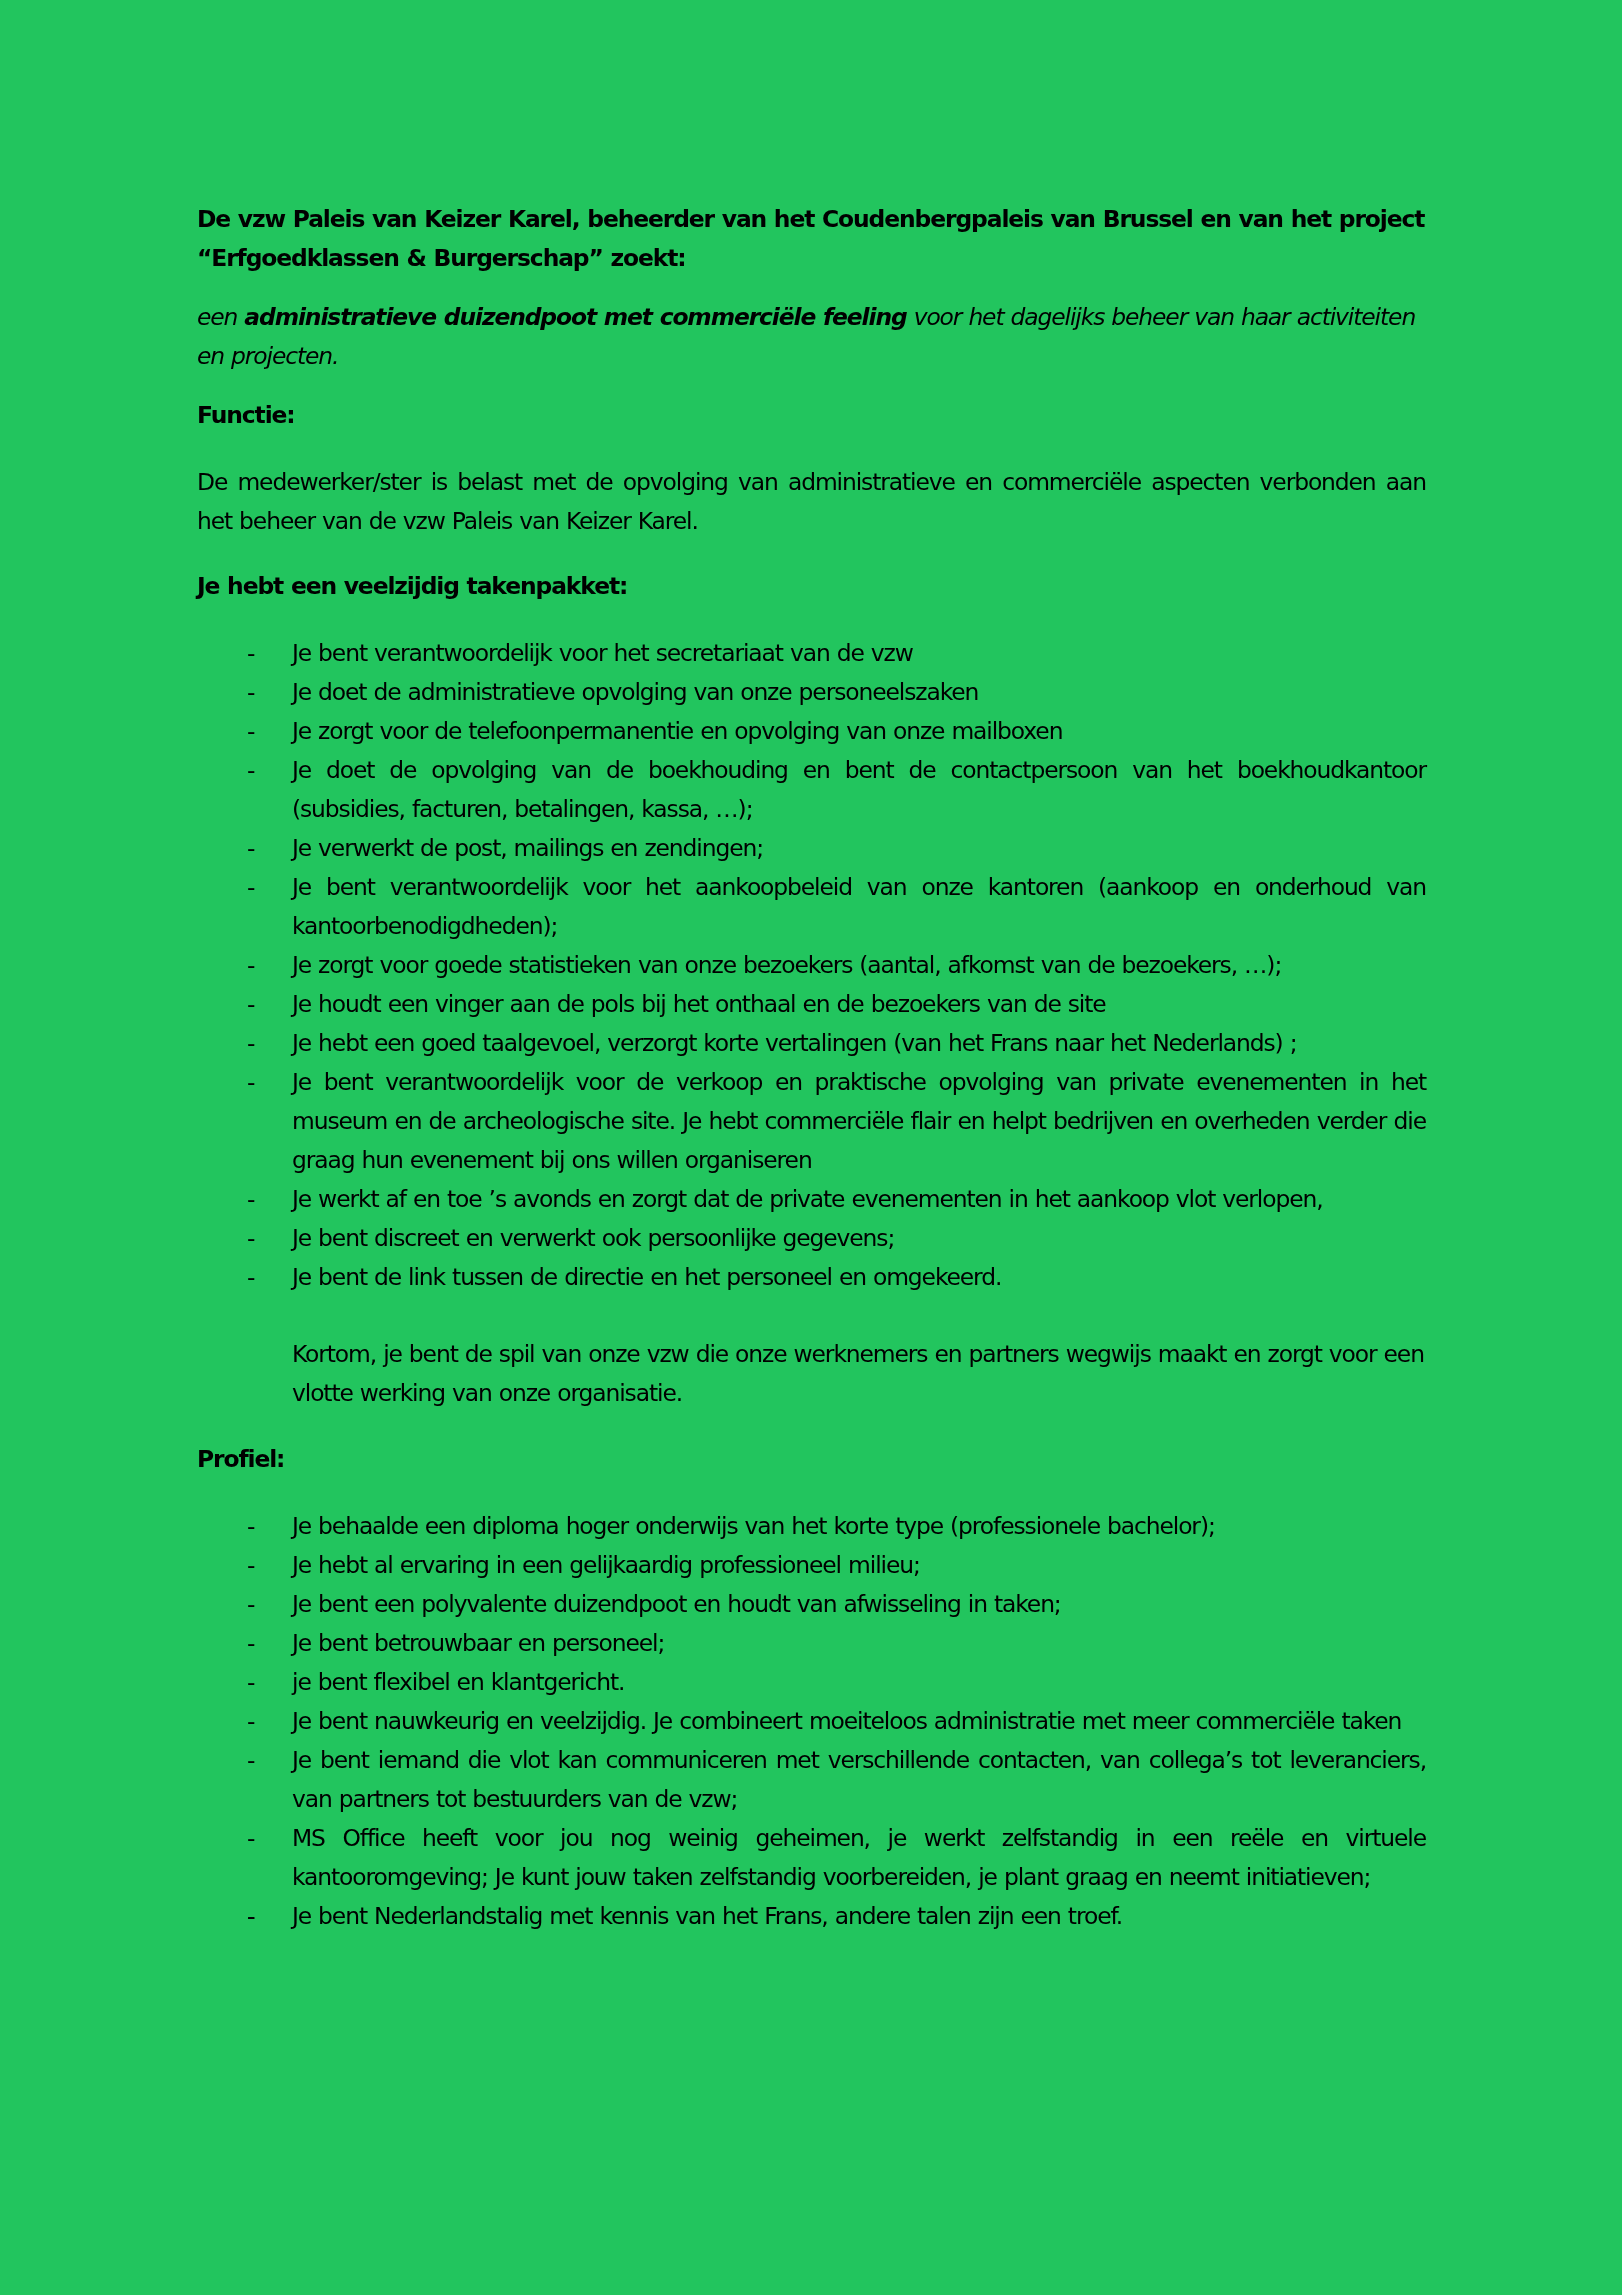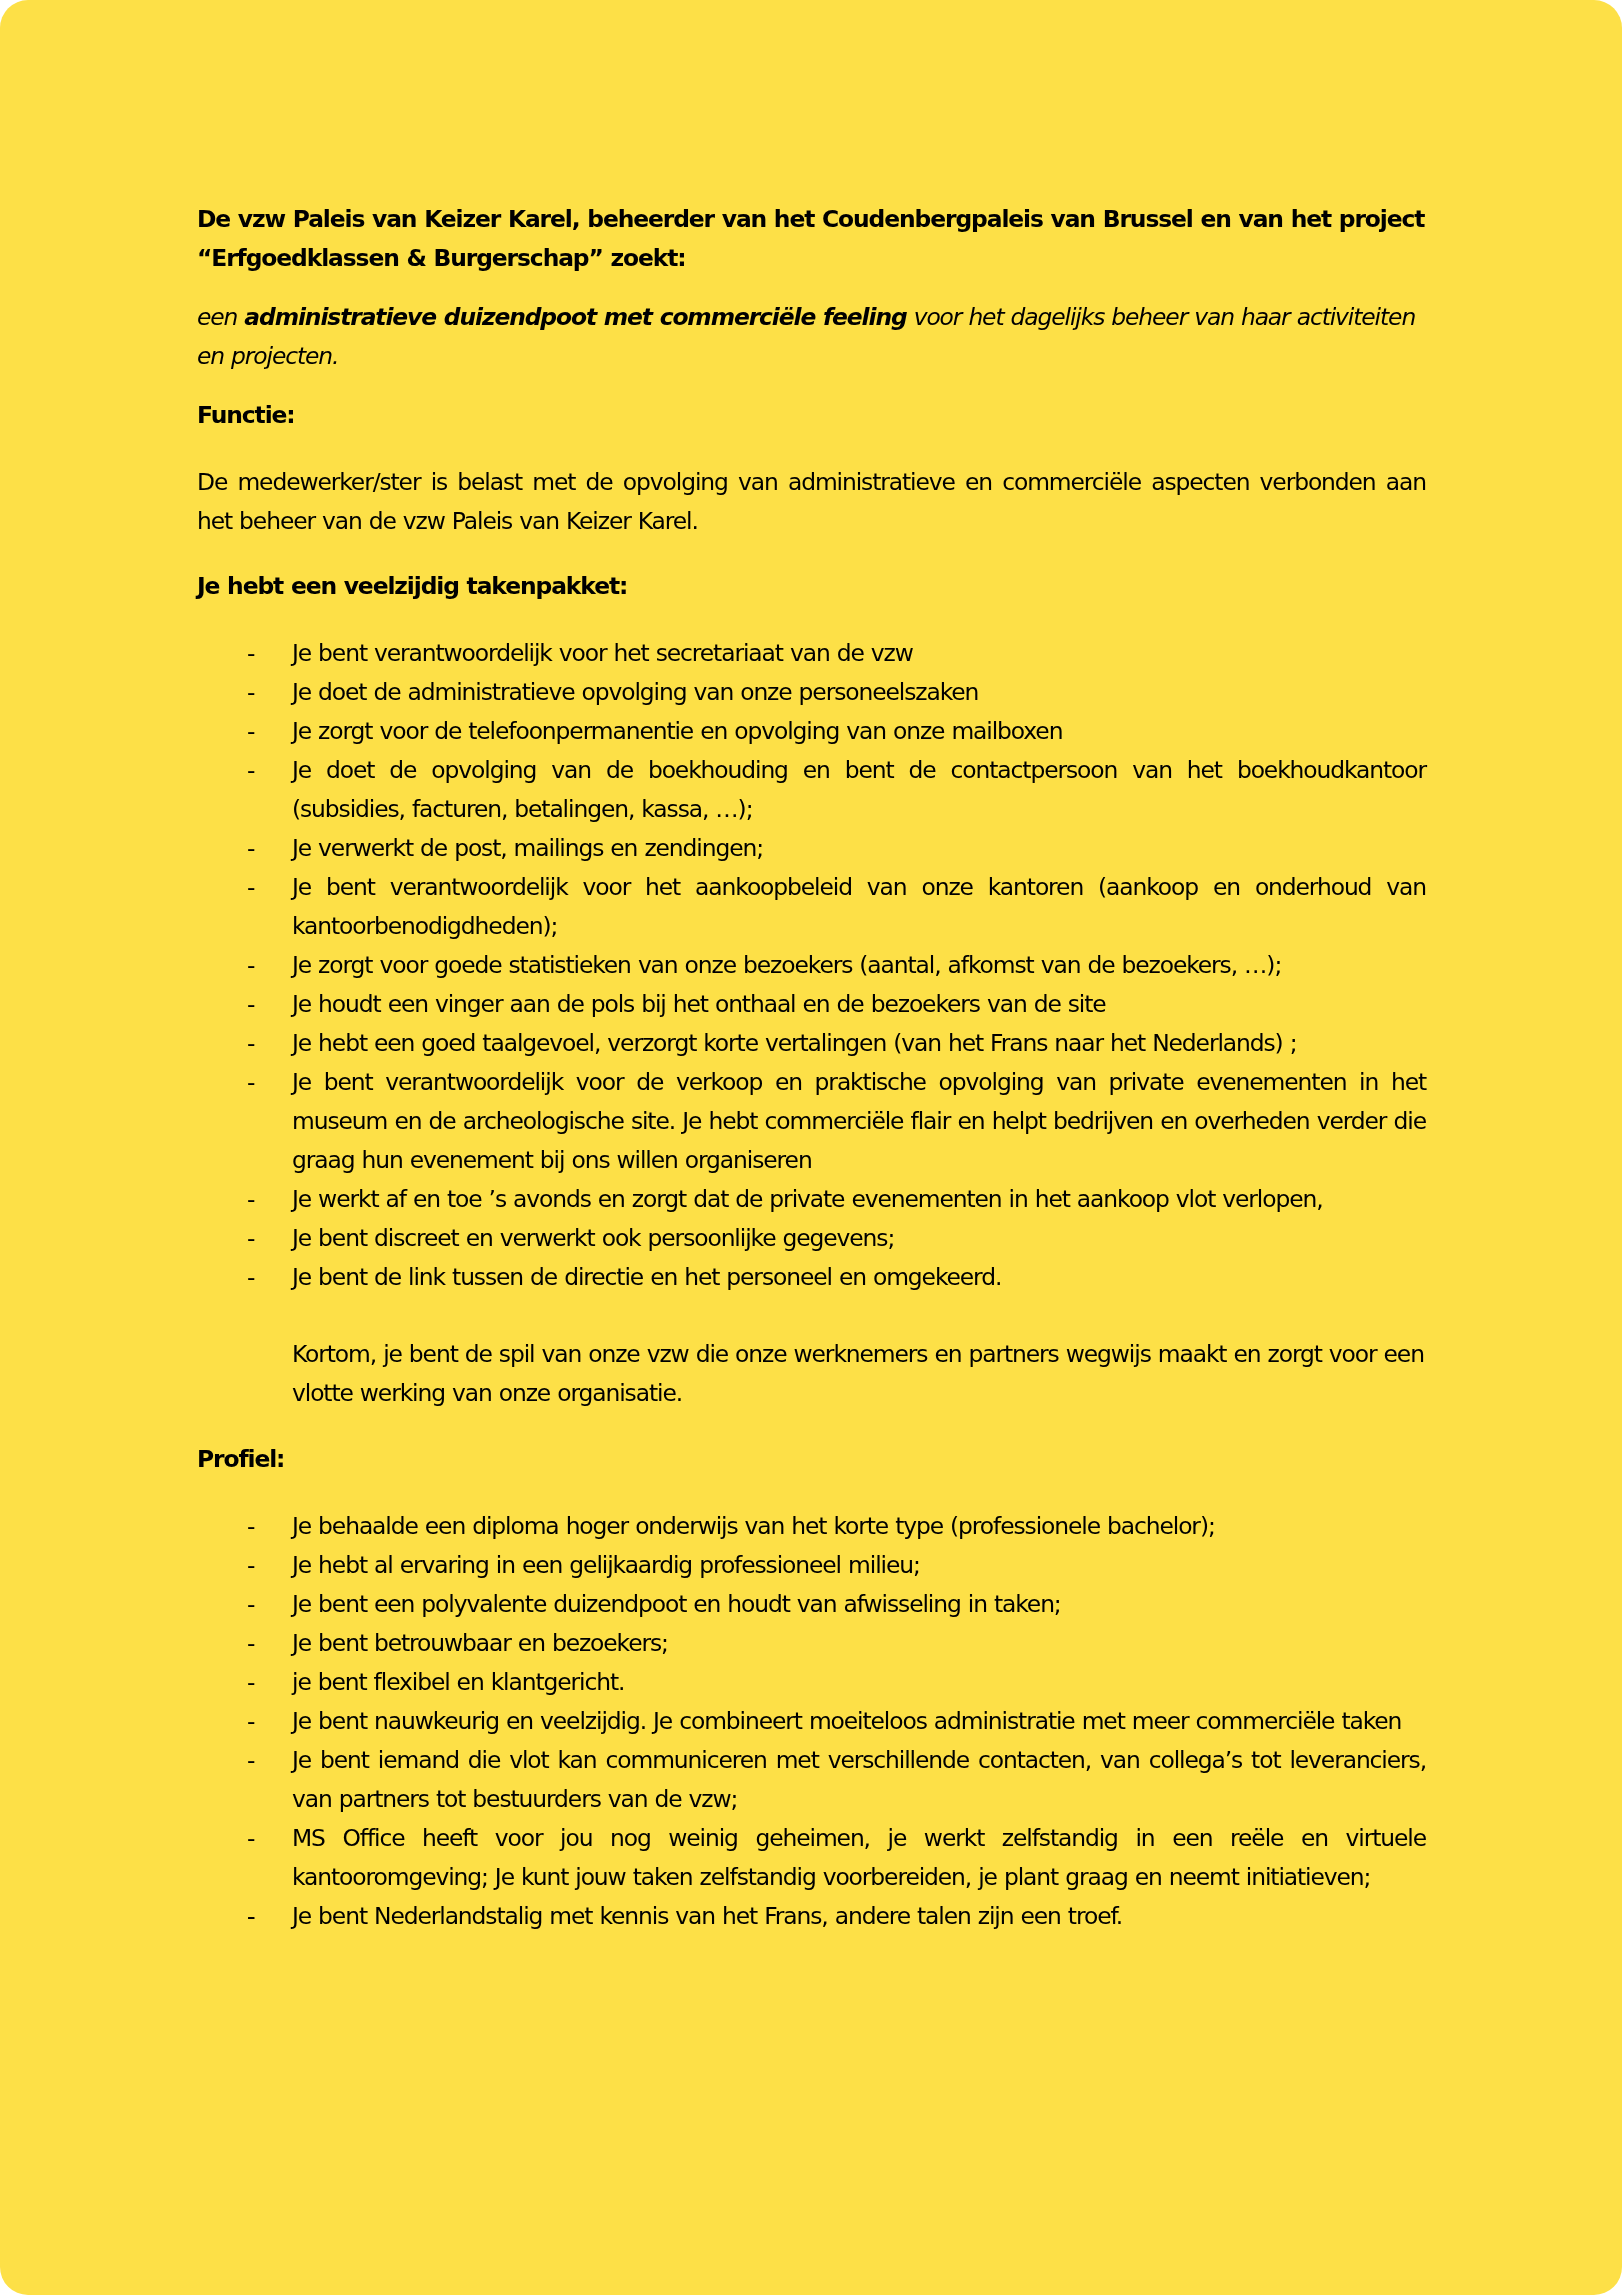--- a/index.html
+++ b/index.html
@@ -14,22 +14,21 @@
       overflow: hidden;
       font-family: "DejaVu Sans", "Liberation Sans", sans-serif;
       color: #000000;
     }
     .page {
       position: absolute;
       left: 0;
       top: 0;
       width: 1622px;
       height: 2295px;
-      background: #fde047;
-      border-radius: 28px;
+      background: #22c55e;
     }
     .content {
       position: absolute;
       left: 197px;
       top: 200px;
       width: 1229px;
       font-size: 23.4px;
       line-height: 39px;
       letter-spacing: -1.1px;
       word-spacing: 0.7px;
@@ -97,21 +96,21 @@
     </ul>
 
     <p class="closing">Kortom, je bent de spil van onze vzw die onze werknemers en partners wegwijs maakt en zorgt voor een vlotte werking van onze organisatie.</p>
 
     <p class="b heading">Profiel:</p>
 
     <ul class="dash">
       <li><span class="dash-mark">-</span><span>Je behaalde een diploma hoger onderwijs van het korte type (professionele bachelor);</span></li>
       <li><span class="dash-mark">-</span><span>Je hebt al ervaring in een gelijkaardig professioneel milieu;</span></li>
       <li><span class="dash-mark">-</span><span>Je bent een polyvalente duizendpoot en houdt van afwisseling in taken;</span></li>
-      <li><span class="dash-mark">-</span><span>Je bent betrouwbaar en bezoekers;</span></li>
+      <li><span class="dash-mark">-</span><span>Je bent betrouwbaar en personeel;</span></li>
       <li><span class="dash-mark">-</span><span>je bent flexibel en klantgericht.</span></li>
       <li><span class="dash-mark">-</span><span>Je bent nauwkeurig en veelzijdig. Je combineert moeiteloos administratie met meer commerciële taken</span></li>
       <li><span class="dash-mark">-</span><span>Je bent iemand die vlot kan communiceren met verschillende contacten, van collega’s tot leveranciers, van partners tot bestuurders van de vzw;</span></li>
       <li><span class="dash-mark">-</span><span>MS Office heeft voor jou nog weinig geheimen, je werkt zelfstandig in een reële en virtuele kantooromgeving; Je kunt jouw taken zelfstandig voorbereiden, je plant graag en neemt initiatieven;</span></li>
       <li><span class="dash-mark">-</span></li>
       <li><span class="dash-mark">-</span><span>Je bent Nederlandstalig met kennis van het Frans, andere talen zijn een troef.</span></li>
     </ul>
 
   </div>
 </div>

